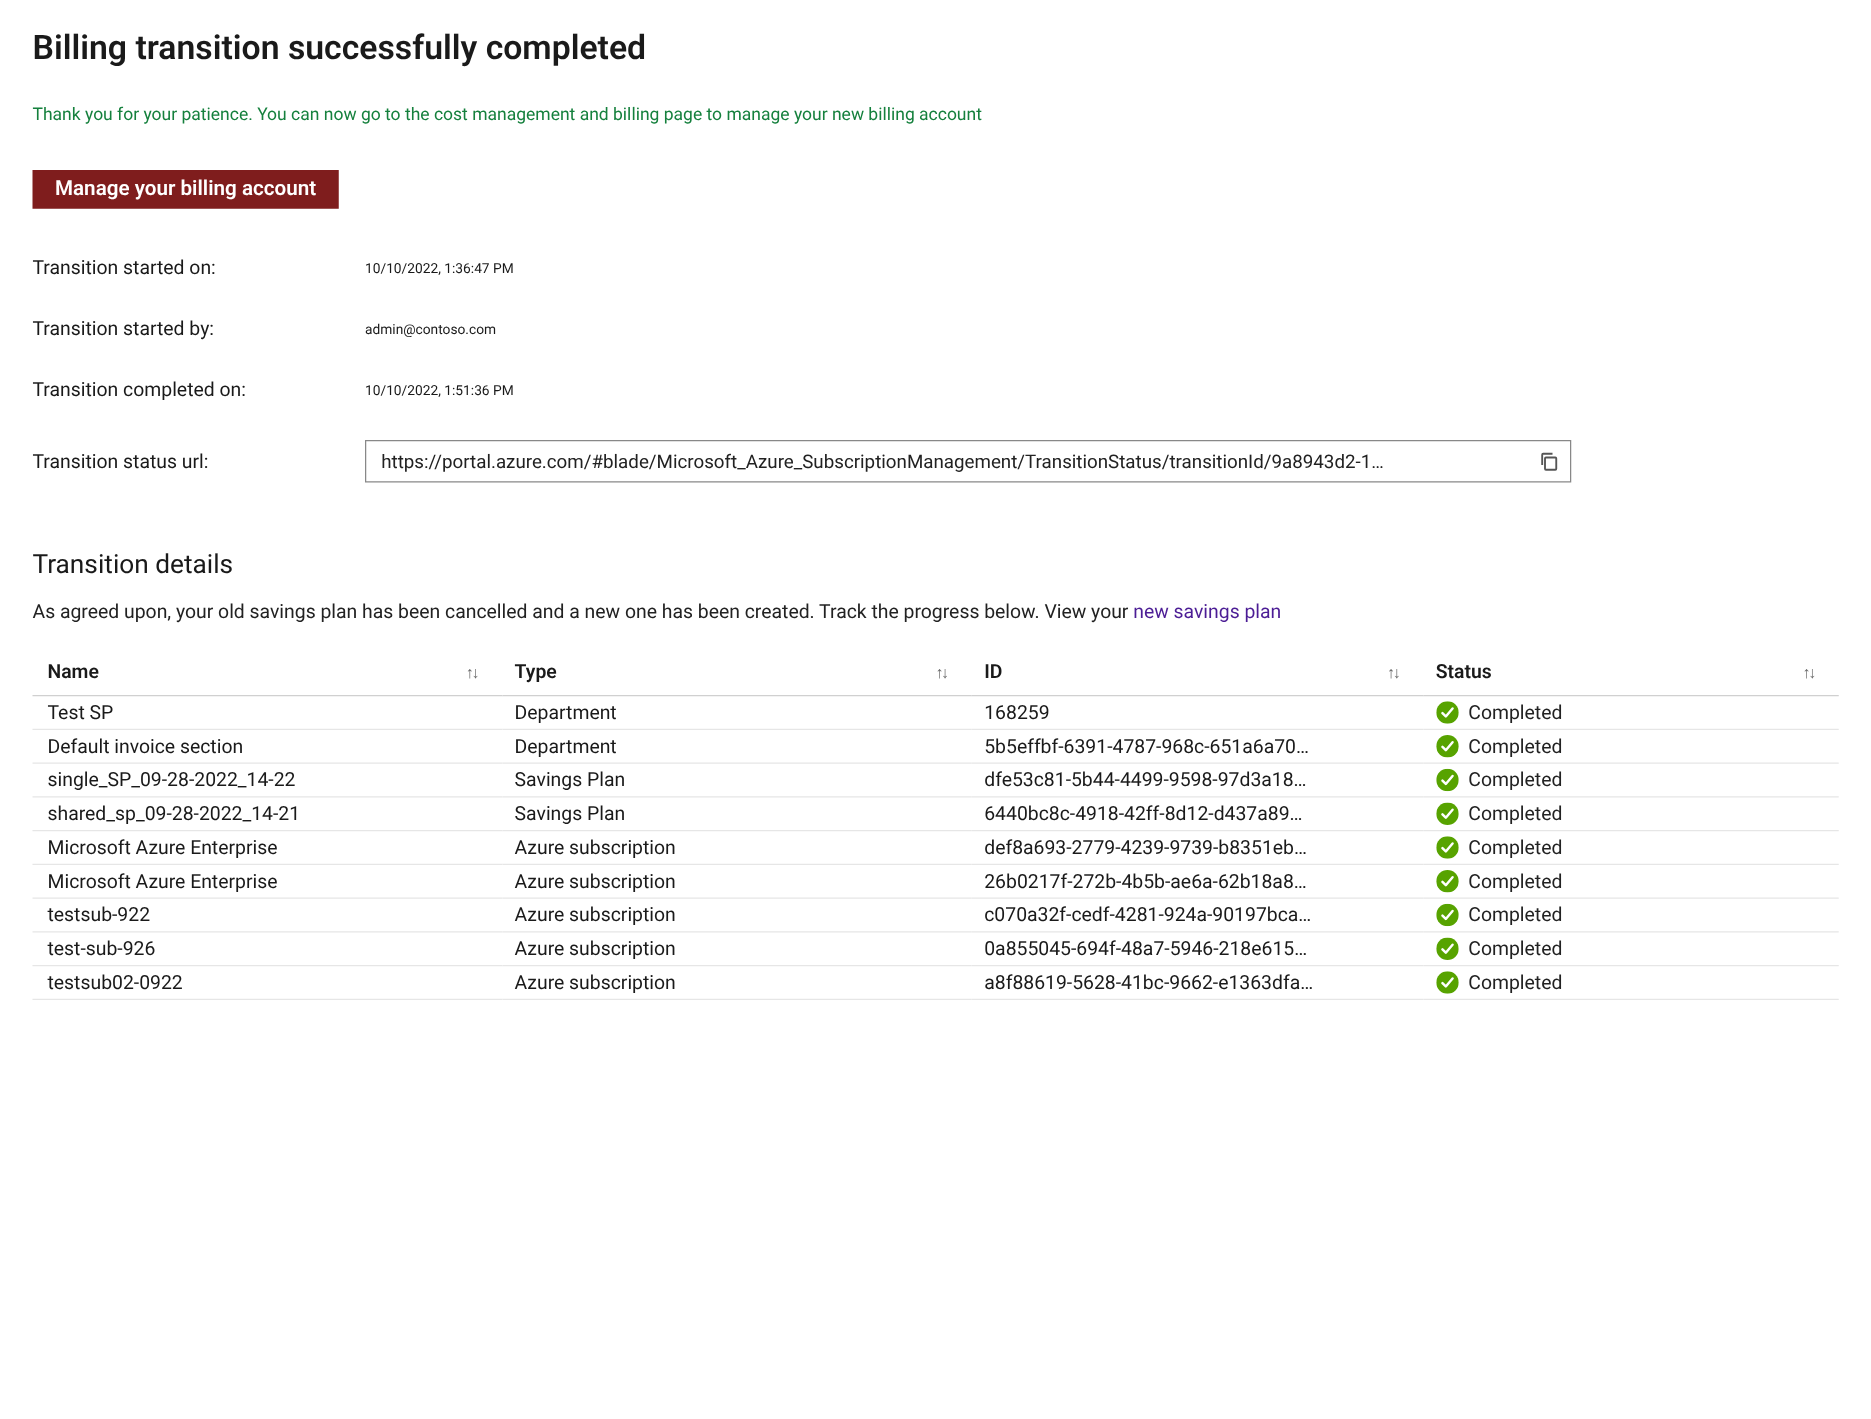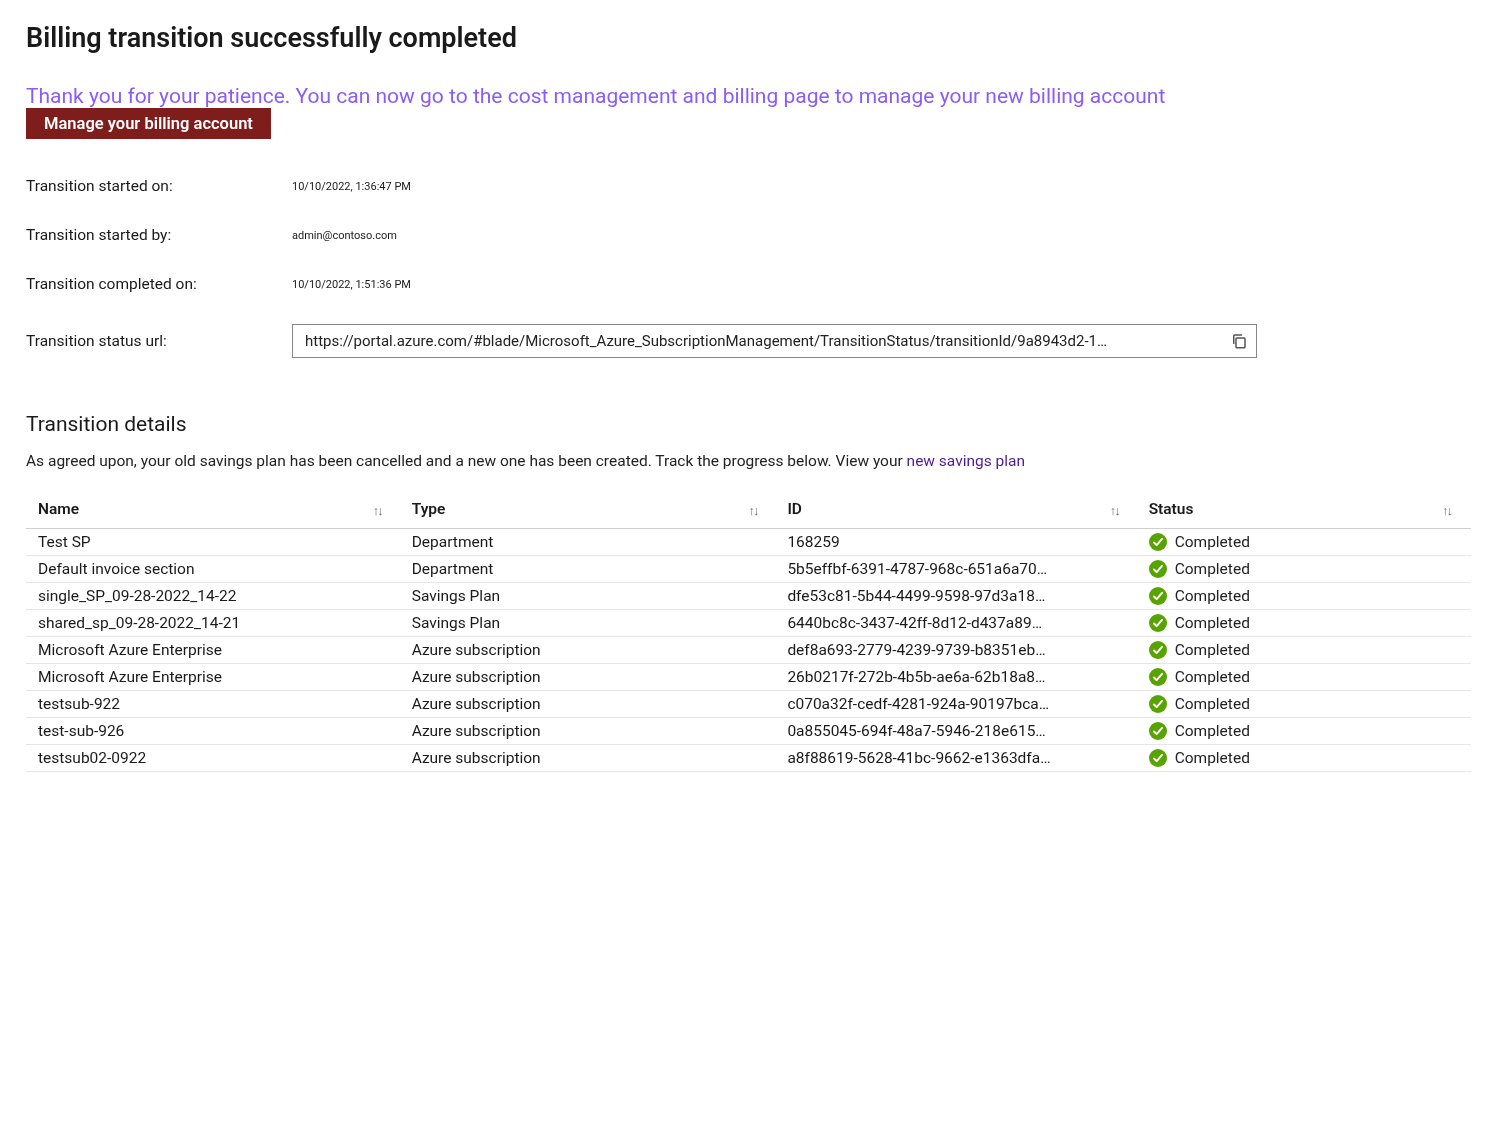--- a/index.html
+++ b/index.html
@@ -10,22 +10,23 @@
       padding: 22px 26px;
       font-size: 15px;
     }
     h1 {
       font-size: 27px;
       font-weight: 600;
       color: #1a1a1a;
       margin-bottom: 30px;
     }
     .intro {
-      font-size: 21px;
-      color: #8b5cf6;
+      font-size: 14px;
+      color: #15803d;
+      margin-bottom: 36px;
     }
     .primary-btn {
       background: #7f1d1d;
       color: #fff;
       border: none;
       padding: 6px 18px;
       font-size: 16.5px;
       font-weight: 600;
       cursor: pointer;
       font-family: inherit;
@@ -251,21 +252,21 @@
                 <circle cx="10" cy="10" r="10" fill="#57a300"></circle>
                 <path d="M5.5 10.5 l3 3 l6 -7" stroke="#fff" stroke-width="2.2" fill="none" stroke-linecap="round" stroke-linejoin="round"></path>
               </svg></span>
             <span class="status-text">Completed</span>
           </div>
         </td>
       </tr>
       <tr>
         <td>shared_sp_09-28-2022_14-21</td>
         <td>Savings Plan</td>
-        <td>6440bc8c-3437-42ff-8d12-d437a89…</td>
+        <td>6440bc8c-4918-42ff-8d12-d437a89…</td>
         <td>
           <div class="status-cell">
             <span class="status-icon"><svg viewBox="0 0 20 20">
                 <circle cx="10" cy="10" r="10" fill="#57a300"></circle>
                 <path d="M5.5 10.5 l3 3 l6 -7" stroke="#fff" stroke-width="2.2" fill="none" stroke-linecap="round" stroke-linejoin="round"></path>
               </svg></span>
             <span class="status-text">Completed</span>
           </div>
         </td>
       </tr>

